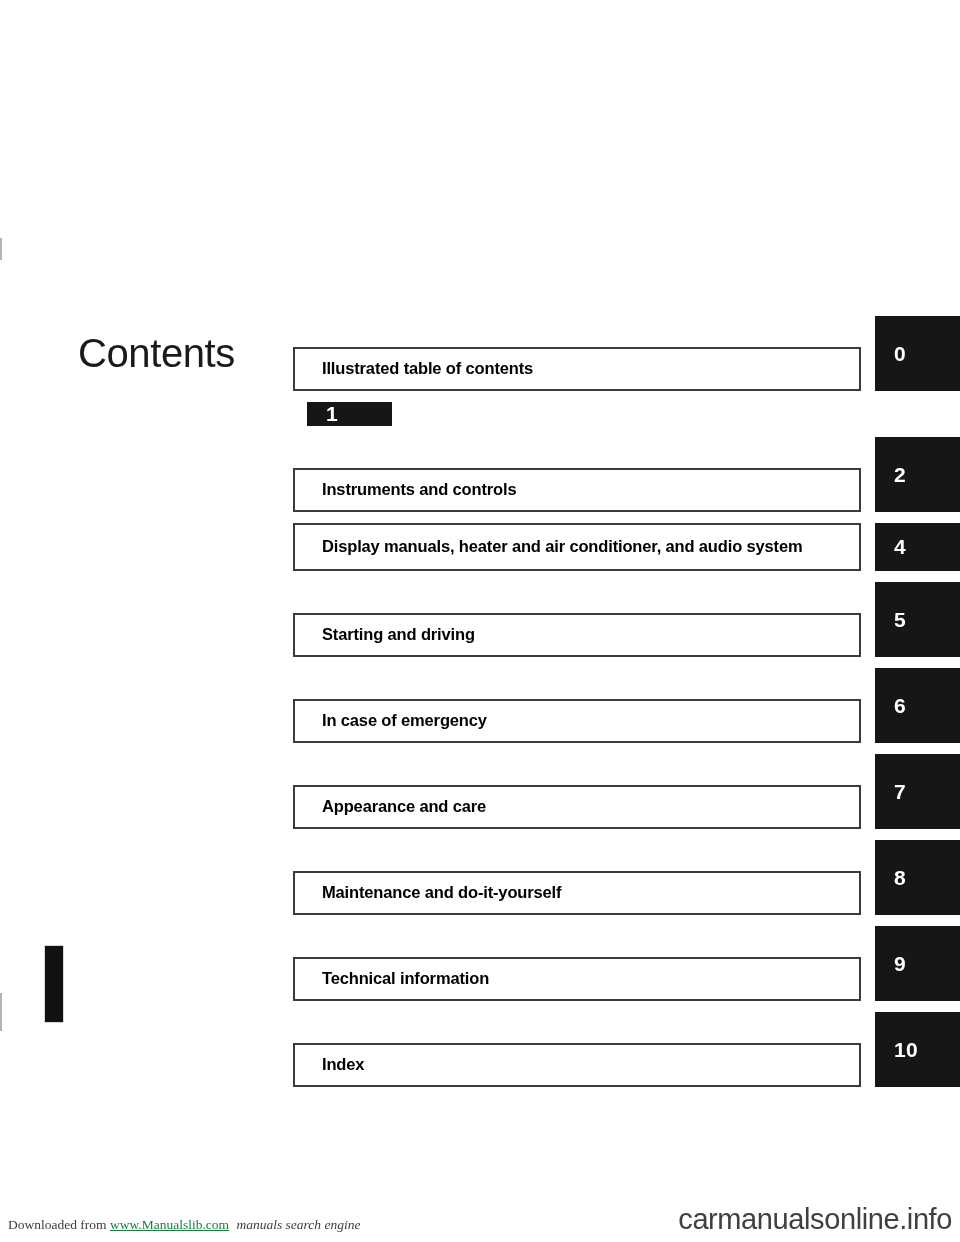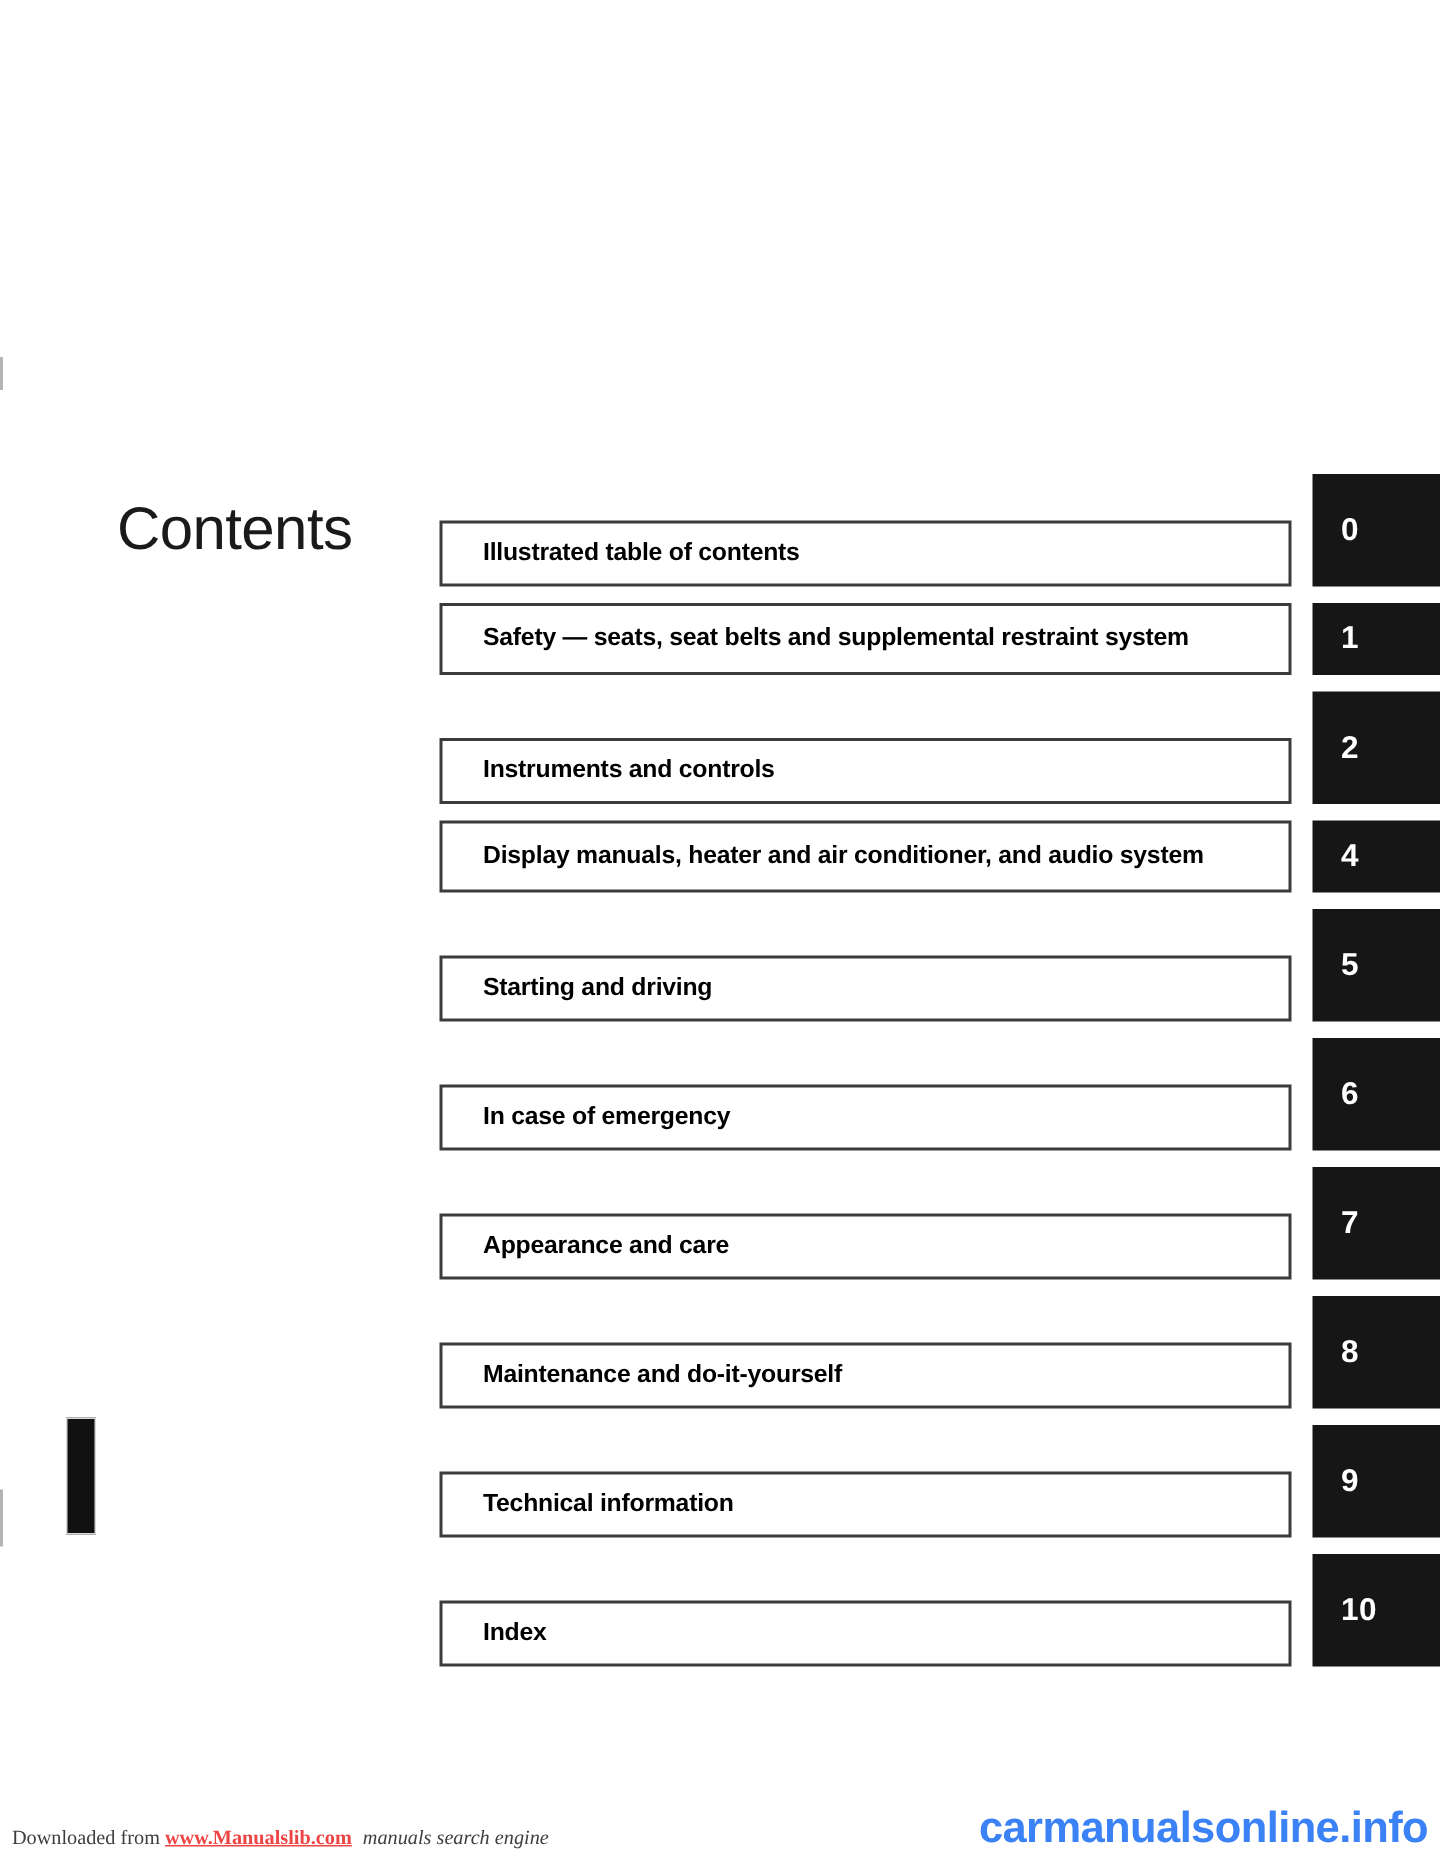--- a/index.html
+++ b/index.html
@@ -114,33 +114,33 @@
     position: absolute;
     left: 8px;
     bottom: 9px;
     font-family: "Liberation Serif", "DejaVu Serif", serif;
     font-size: 13.5px;
     color: #3d3d3d;
     white-space: nowrap;
   }
   .footer-note a,
   .footer-note .link {
-    color: #ef4444;
+    color: #15803d;
     text-decoration: underline;
-    font-weight: bold;
+    font-weight: normal;
   }
   .footer-note .tail { margin-left: 4px; font-style: italic; }
 
   .watermark {
     position: absolute;
     right: 8px;
     bottom: 6px;
     font-size: 29px;
-    font-weight: 700;
-    color: #3b82f6;
+    font-weight: 400;
+    color: #404040;
     letter-spacing: -0.4px;
     white-space: nowrap;
   }
 </style>
 </head>
 <body>
 
 <div class="page">
 
   <div class="edge-tick top"></div>
@@ -153,23 +153,20 @@
   <div class="toc" id="toc-list">
       <div class="toc-row single">
         <div class="toc-box">
           <span class="toc-label">Illustrated table of contents</span>
         </div>
         <div class="tab">
           <span>0</span>
         </div>
       </div>
       <div class="toc-row double">
-        <div class="toc-box">
-          <span class="toc-label">Safety — seats, seat belts and supplemental restraint system</span>
-        </div>
         <div class="tab">
           <span>1</span>
         </div>
       </div>
       <div class="toc-row single">
         <div class="toc-box">
           <span class="toc-label">Instruments and controls</span>
         </div>
         <div class="tab">
           <span>2</span>

